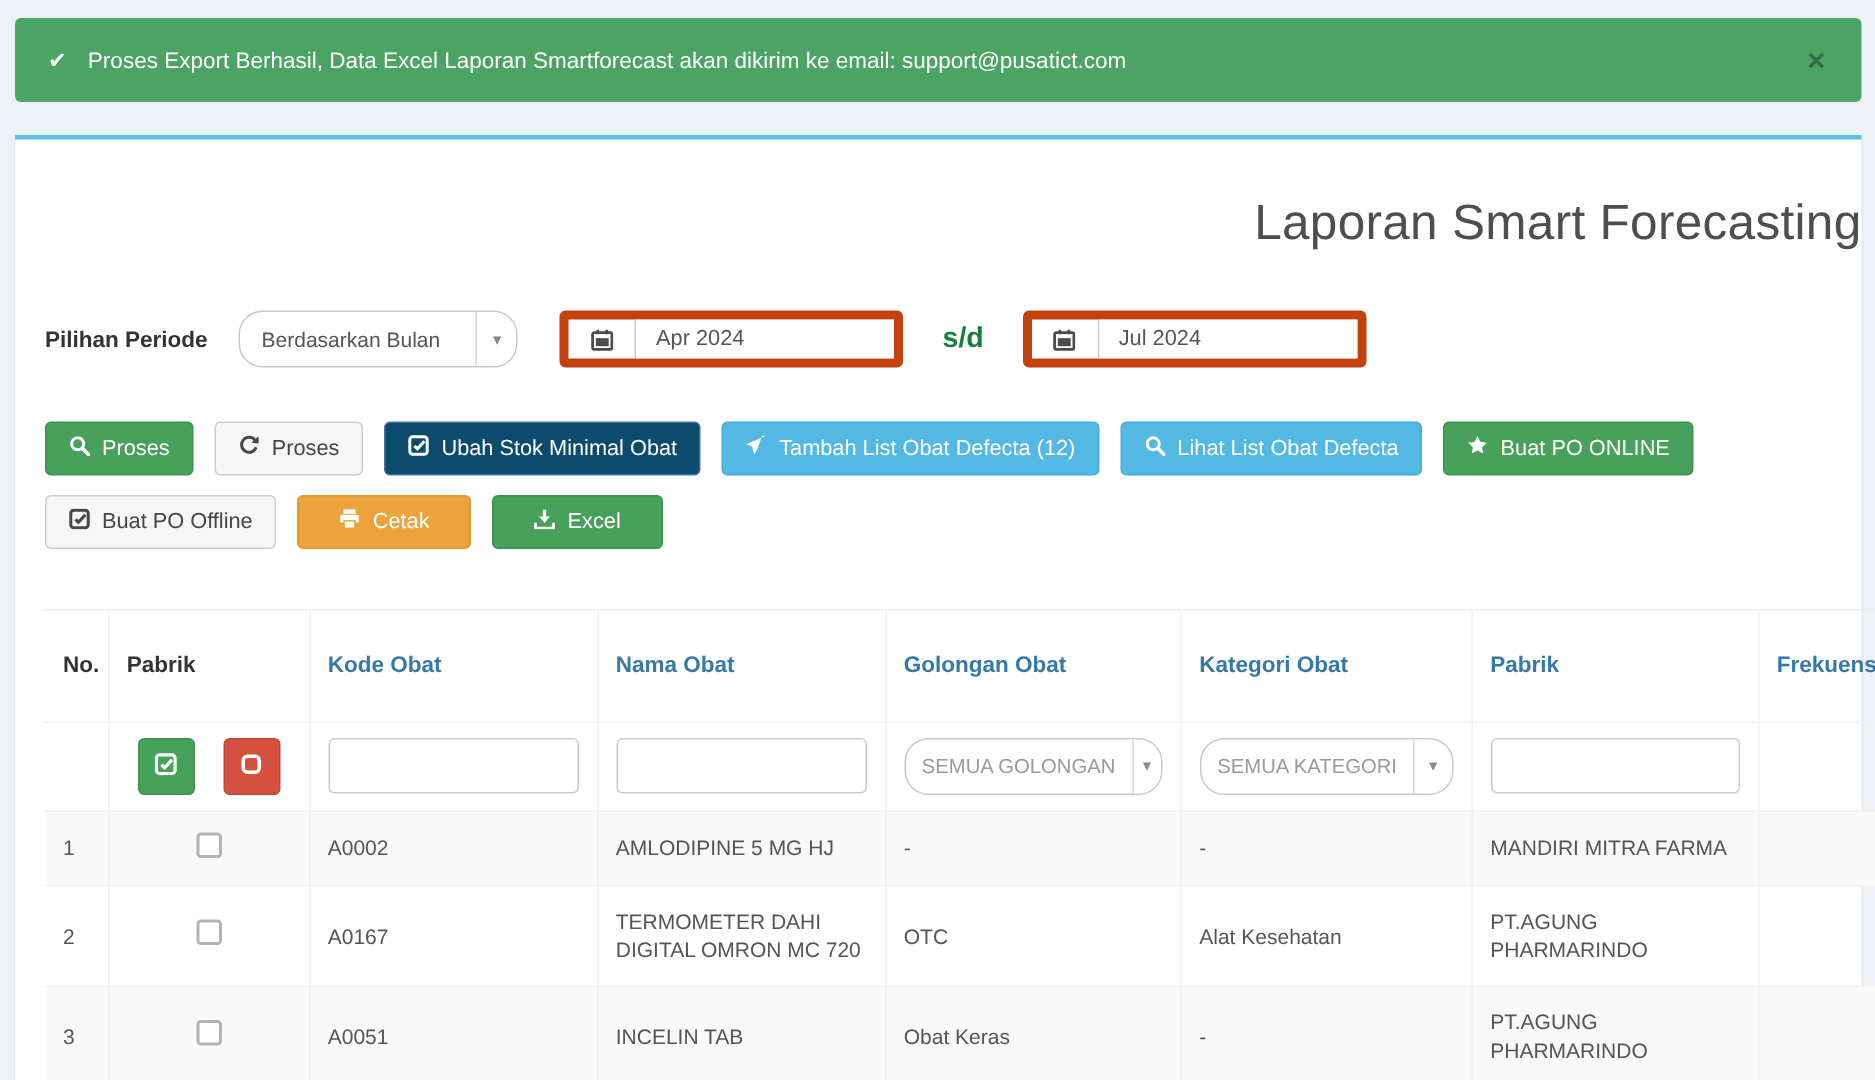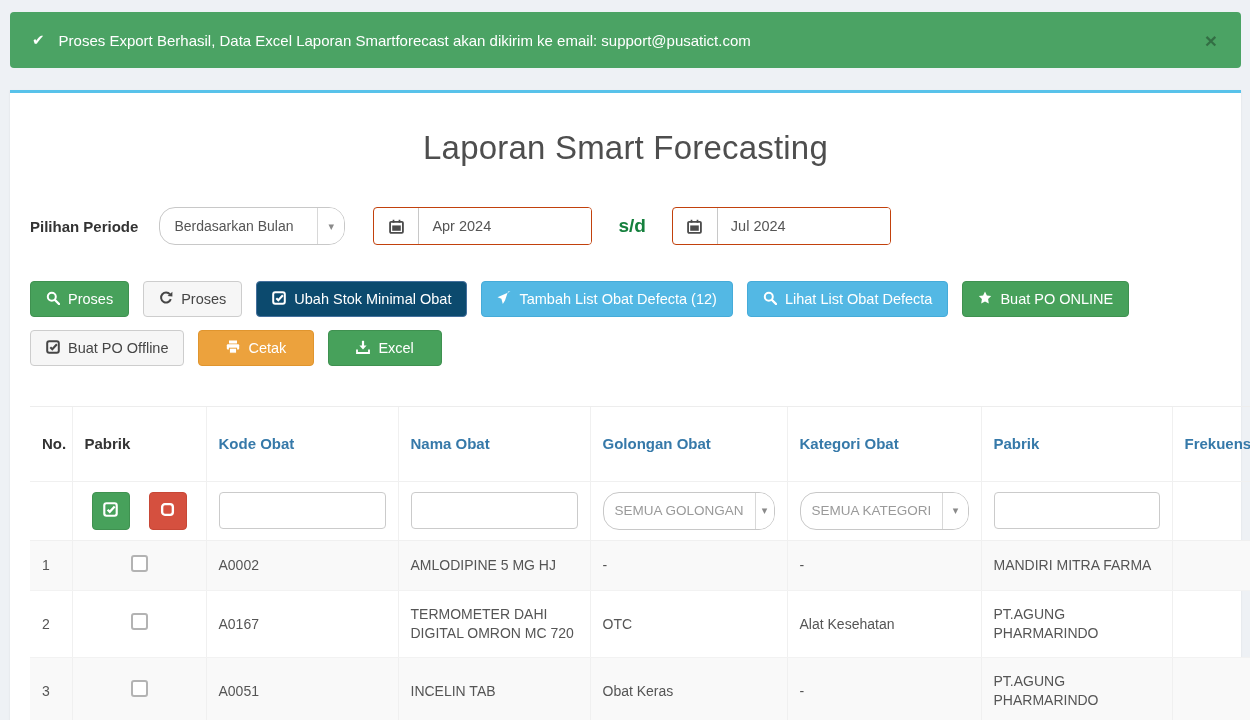--- a/index.html
+++ b/index.html
@@ -22,39 +22,39 @@
     color:rgba(0,0,0,.32); font-weight:bold; cursor:pointer; padding:0 2px;
   }
 
   
   .panel {
     position:absolute; left:10px; top:90px; width:1231px; height:700px;
     background:#fff; border-top:3px solid #58c2ea;
     box-shadow:0 1px 2px rgba(0,0,0,.08);
   }
   .page-title {
-    margin-top:36px; text-align:center; font-size:33px; font-weight:400; color:#4e4e4e;
+    margin-top:36px; text-align:right; font-size:33px; font-weight:400; color:#4e4e4e;
     letter-spacing:.2px;
   }
 
   
   .period-row { display:flex; align-items:center; margin:40px 0 0 20px; height:38px; }
   .period-label { font-size:15px; font-weight:bold; color:#333; margin-right:21px; }
   .select {
     display:flex; align-items:stretch; height:38px; background:#fff;
     border:1px solid #c8c8c8; border-radius:16px; overflow:hidden;
   }
   .select .sel-text { display:flex; align-items:center; padding:0 14px; font-size:14px; color:#555; flex:1; white-space:nowrap; }
   .select .caret-box {
     width:27px; border-left:1px solid #d8d8d8; display:flex; align-items:center; justify-content:center;
     color:#8a8a8a; font-size:11px; background:#fff;
   }
   .mode-select { width:186px; margin-right:28px; }
 
-  .date-group { display:flex; height:38px; border:1px solid #c2410c; border-radius:4px; background:#fff; overflow:hidden; }
+  .date-group { display:flex; height:38px; border:6px solid #c2410c; border-radius:4px; background:#fff; overflow:hidden; }
   .date-group .addon { width:45px; border-right:1px solid #c8c8c8; display:flex; align-items:center; justify-content:center; color:#4c4c4c; }
   .date-group input {
     border:none; outline:none; width:172px; padding:0 13px; font-size:14.5px; color:#555;
     font-family:inherit; background:#fff;
   }
   .sd { font-size:19px; font-weight:bold; color:#15803d; margin:0 26px; }
 
   
   .btn-row { display:flex; margin:36px 0 0 20px; gap:14px; }
   .btn-row.second { margin-top:13px; }

